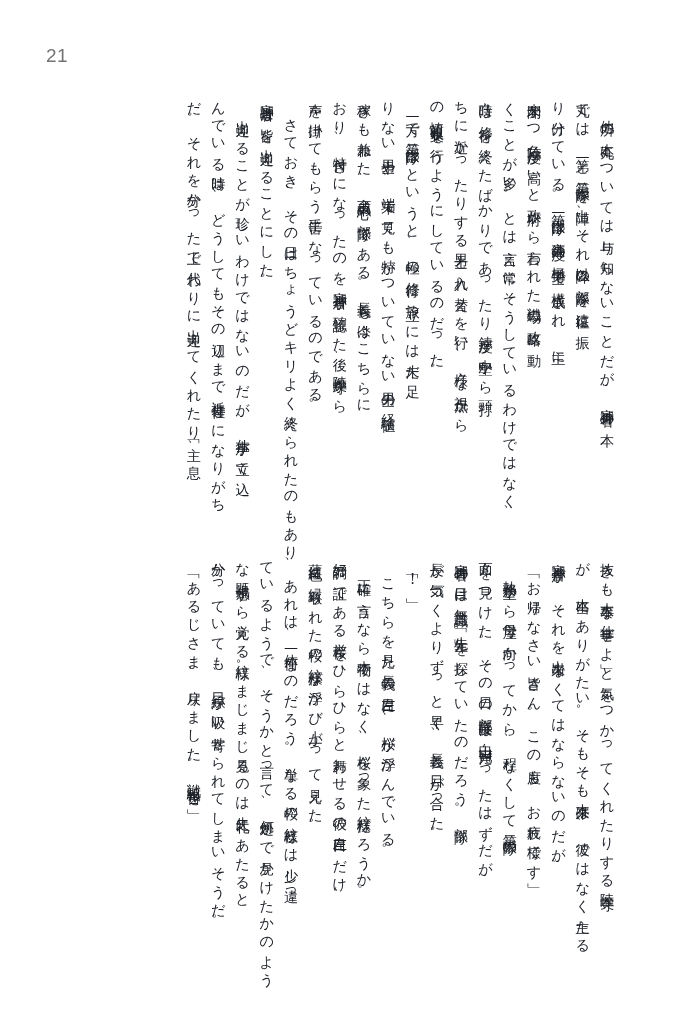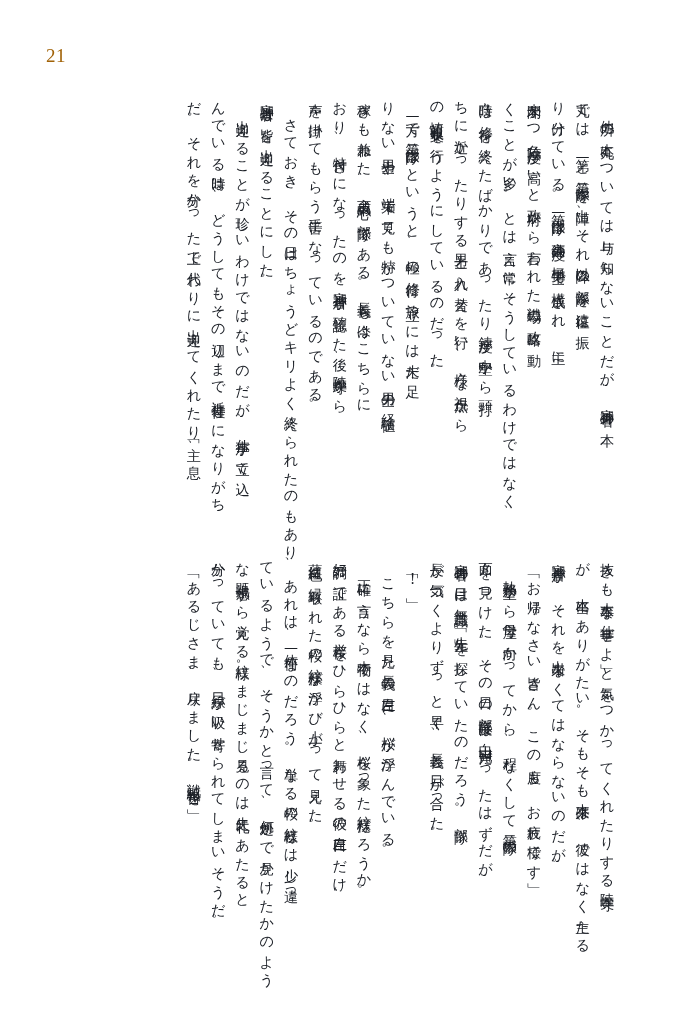--- a/index.html
+++ b/index.html
@@ -18,24 +18,24 @@
     height: 1024px;
     background: #ffffff;
     overflow: hidden;
   }
 
   
   #folio {
     position: absolute;
     left: 46px;
     top: 46px;
-    font-family: Liberation Serif, serif;
+    font-family: Liberation Sans, sans-serif;
     font-size: 19px;
     line-height: 1;
-    color: #a16207;
+    color: #737373;
     letter-spacing: 0.5px;
   }
 
   
   .vblock {
     position: absolute;
     display: flex;
     flex-direction: row-reverse;   
     align-items: flex-start;
     justify-content: flex-start;

